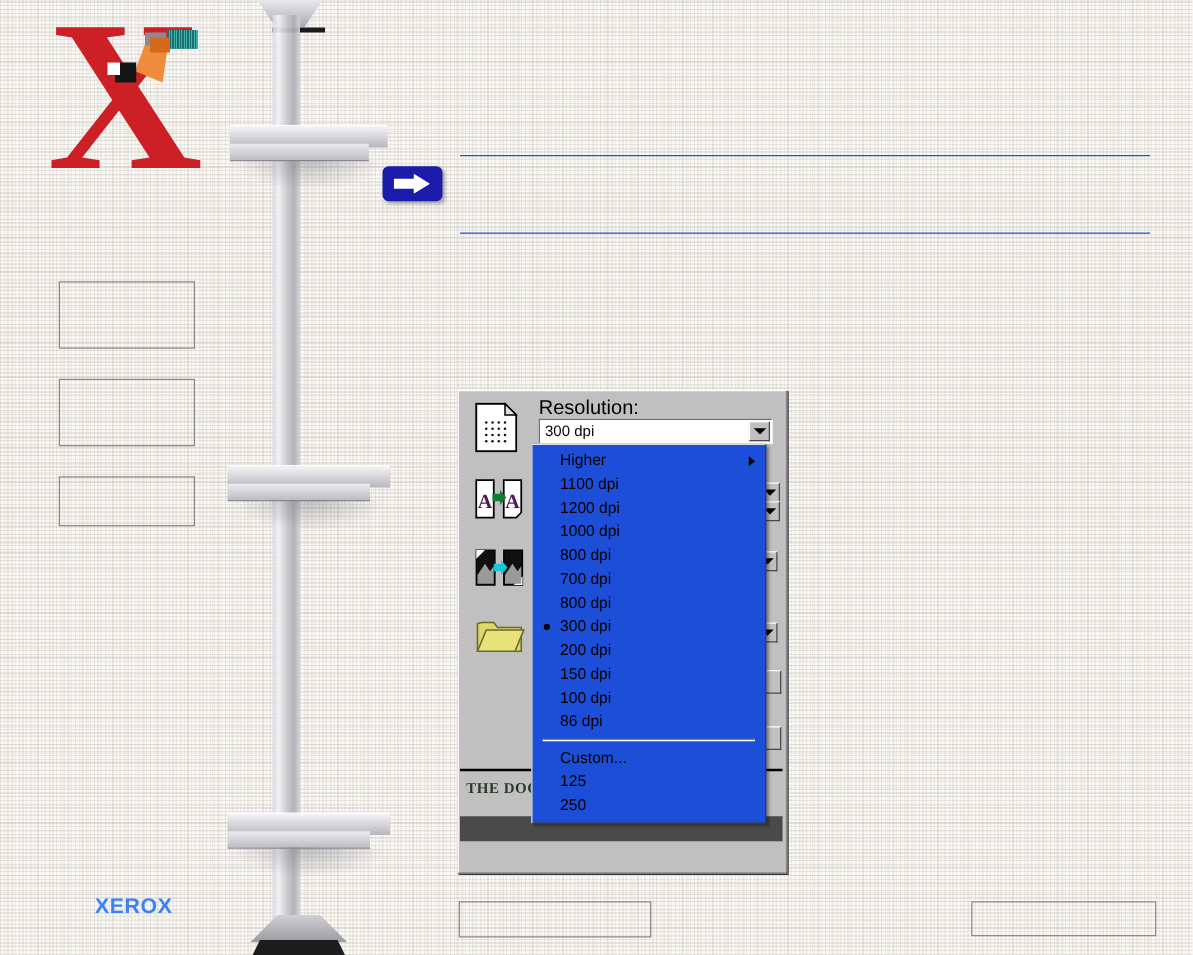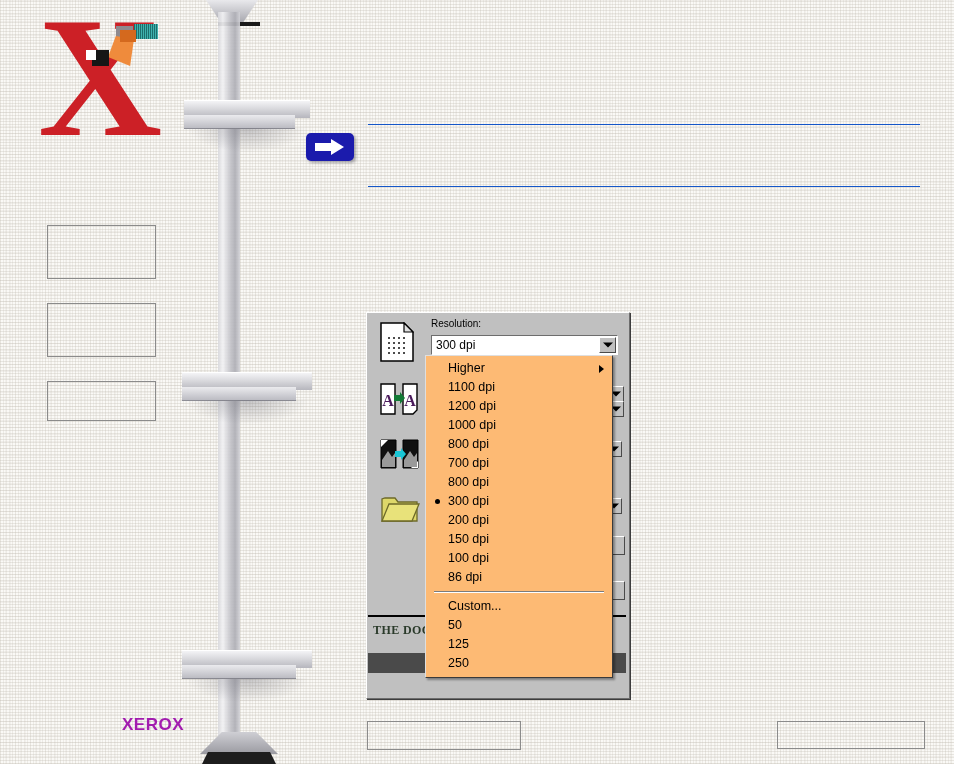--- a/index.html
+++ b/index.html
@@ -33,21 +33,21 @@
     background-image:repeating-linear-gradient(90deg,#1d6e6c 0 1px,#3fb2ae 1px 2px);}
   #deco-orange{left:108px;top:36px;width:26px;height:30px;background:#ef8b3c;
      clip-path:polygon(30% 0,100% 10%,85% 100%,0 70%);}
   #deco-orange2{left:120px;top:30px;width:16px;height:12px;background:#d4691e;}
   #deco-black{left:92px;top:50px;width:17px;height:16px;background:#161616;}
   #deco-white{left:86px;top:50px;width:10px;height:10px;background:#ffffff;}
 
   #logo-word{
     position:absolute;left:76px;top:715px;
     font-family:"Liberation Sans", sans-serif;
-    font-size:17px;font-weight:700;color:#a21caf;letter-spacing:.5px;margin-left:46px;
+    font-size:17px;font-weight:700;color:#3b82f6;letter-spacing:.5px;
   }
 
   
   #pole{
     position:absolute;left:218px;top:12px;width:22px;height:740px;
     background:linear-gradient(90deg,#d8d8dc 0%,#f2f2f4 22%,#c2c2c8 58%,#aeaeb5 78%,#d2d2d7 100%);
     opacity:.92;
   }
   #pole-cap{
     position:absolute;left:224px;top:0;width:52px;height:22px;
@@ -115,21 +115,21 @@
   #dlg-tagline{
     position:absolute;left:6px;top:310px;
     font-family:"Liberation Serif", serif;font-size:12px;font-weight:700;
     color:#2a3a2a;letter-spacing:.4px;white-space:nowrap;
   }
   #dlg-darkbar{position:absolute;left:1px;top:340px;width:258px;height:20px;background:#4a4a4a;}
 
   .side-icon{position:absolute;left:12px;width:36px;height:36px;}
 
   
-  #res-label{position:absolute;left:64px;top:5px;font-size:10px;}
+  #res-label{position:absolute;left:64px;top:5px;font-size:16px;}
   #res-combo{
     position:absolute;left:64px;top:22px;width:187px;height:20px;background:#ffffff;
     border-top:1.5px solid #6d6d6d;border-left:1.5px solid #6d6d6d;
     border-right:1.5px solid #ffffff;border-bottom:1.5px solid #ffffff;
     box-sizing:border-box;
   }
   #res-value{position:absolute;left:4px;top:2px;font-size:12px;color:#000;}
   #res-arrow{
     position:absolute;right:1px;top:1px;width:17px;height:16px;background:#c0c0c0;
     border-top:1.5px solid #ffffff;border-left:1.5px solid #ffffff;
@@ -152,21 +152,21 @@
   .ghost-btn{
     position:absolute;width:22px;height:19px;background:#c0c0c0;
     border-top:1.5px solid #ffffff;border-left:1.5px solid #ffffff;
     border-right:1.5px solid #4a4a4a;border-bottom:1.5px solid #4a4a4a;
     box-sizing:border-box;
   }
 
   
   #menu{
     position:absolute;left:425px;top:355px;width:186px;
-    background:#fdba74;
+    background:#1d4ed8;
     border-top:1px solid #dfdfdf;border-left:1px solid #dfdfdf;
     border-right:1px solid #3a3a3a;border-bottom:1px solid #3a3a3a;
     box-shadow:2px 2px 2px rgba(0,0,0,.35);
     padding:3px 0 4px 0;
     z-index:30;
   }
   .mi{
     position:relative;height:19px;line-height:19px;
     padding-left:22px;font-size:12.5px;color:#000;white-space:nowrap;
   }
@@ -330,17 +330,16 @@
       <div class="mi"><span>800 dpi</span></div>
       <div class="mi"><span class="bullet"></span><span>300 dpi</span></div>
       <div class="mi"><span>200 dpi</span></div>
       <div class="mi"><span>150 dpi</span></div>
       <div class="mi"><span>100 dpi</span></div>
       <div class="mi"><span>86 dpi</span></div>
     </div>
   <div id="menu-sep"></div>
   <div id="menu-items-2">
       <div class="mi"><span>Custom...</span></div>
-      <div class="mi"><span>50</span></div>
       <div class="mi"><span>125</span></div>
       <div class="mi"><span>250</span></div>
     </div>
 </div>
 
 </body></html>

